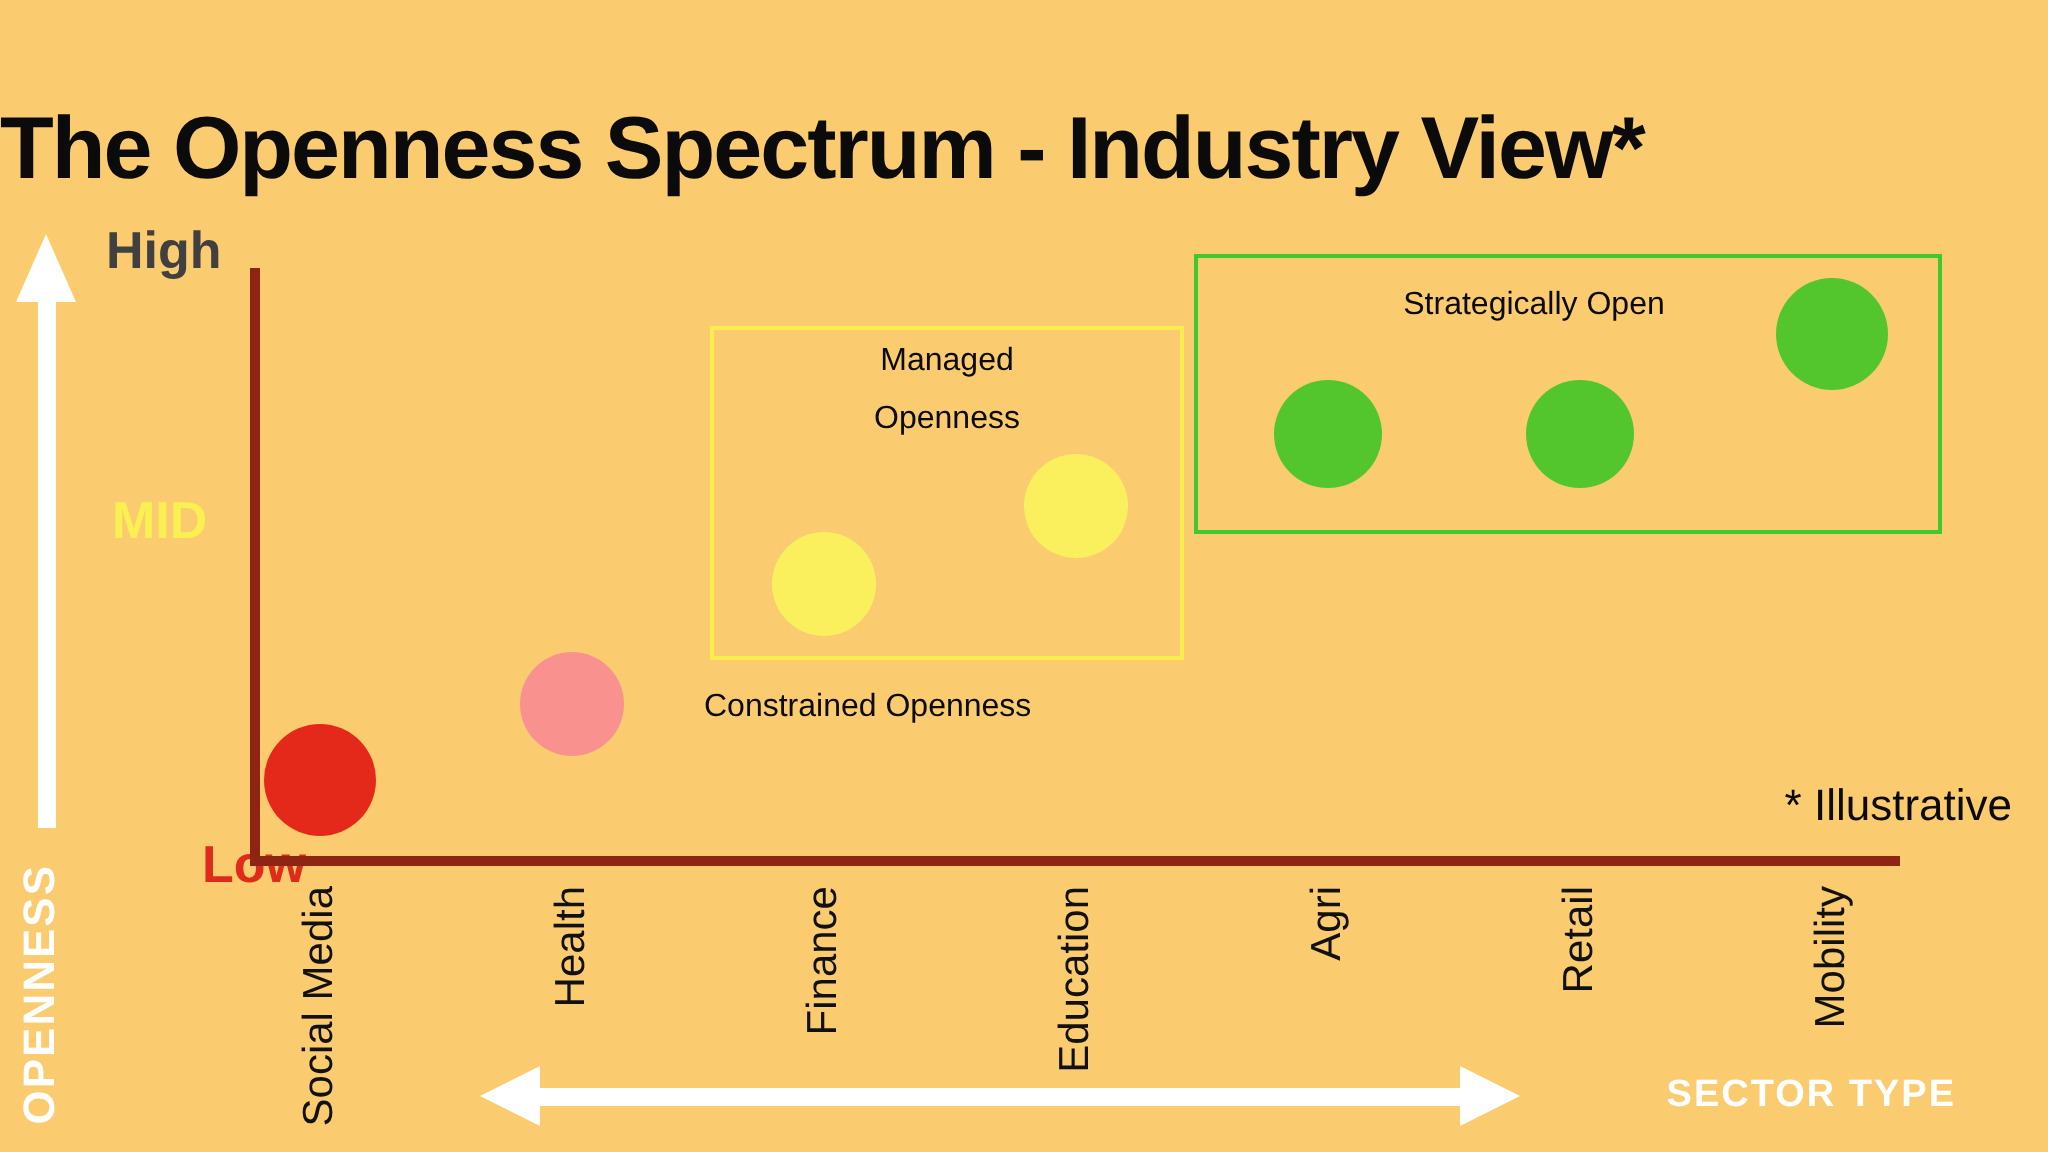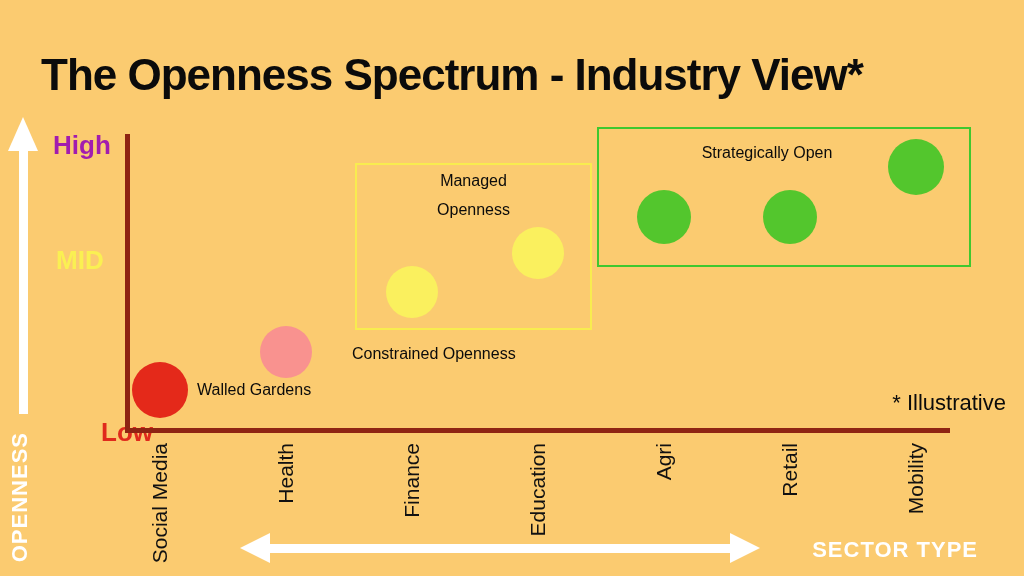--- a/index.html
+++ b/index.html
@@ -5,26 +5,26 @@
   html,body{margin:0;padding:0;}
   #stage{
     position:relative;width:1024px;height:576px;overflow:hidden;
     background:#FBCB70;
     font-family:"Liberation Sans",sans-serif;
     color:#0b0b0b;
   }
   .abs{position:absolute;}
   
   #title{
-    left:0;top:50px;width:904px;text-align:center;
+    left:0;top:50px;width:904px;text-align:left;
     font-size:44px;font-weight:bold;letter-spacing:-1px;color:#0b0b0b;
   }
   
   .ytick{font-size:26px;font-weight:bold;line-height:26px;}
-  #ytick-high{left:53px;top:132px;color:#a21caf;}
+  #ytick-high{left:53px;top:112px;color:#404040;}
   #ytick-mid{left:56px;top:247px;color:#FAF052;}
   #ytick-low{left:53px;top:419px;color:#E02A1C;margin-left:48px;}
   
   #y-axis-line{left:125px;top:134px;width:5px;height:298px;background:#8E2413;}
   #x-axis-line{left:125px;top:428px;width:825px;height:5px;background:#8E2413;}
   
   #v-arrow-head{left:8px;top:117px;width:0;height:0;
     border-left:15px solid transparent;border-right:15px solid transparent;
     border-bottom:34px solid #fff;}
   #v-arrow-shaft{left:19px;top:148px;width:9px;height:266px;background:#fff;}
@@ -35,21 +35,21 @@
     border-right:30px solid #fff;}
   #h-arrow-right{left:730px;top:533px;width:0;height:0;
     border-top:15px solid transparent;border-bottom:15px solid transparent;
     border-left:30px solid #fff;}
   
   #y-axis-name{
     left:8px;top:432px;font-size:22px;font-weight:bold;color:#fff;
     letter-spacing:1px;line-height:24px;white-space:nowrap;
     transform-origin:0 0;transform:rotate(-90deg) translateX(-100%);
   }
-  #x-axis-name{right:46px;top:537px;font-size:22px;font-weight:bold;color:#fff;letter-spacing:1px;}
+  #x-axis-name{right:46px;top:537px;font-size:19px;font-weight:bold;color:#fff;letter-spacing:1px;}
   
   #managed-box{left:355px;top:163px;width:233px;height:163px;border:2px solid #F8EC4F;}
   #strategic-box{left:597px;top:127px;width:370px;height:136px;border:2px solid #3FC82F;}
   
   .zlabel{font-size:16px;line-height:28px;color:#0b0b0b;}
   #label-managed{left:403px;top:166px;width:141px;text-align:center;line-height:29px;}
   #label-strategic{left:597px;top:139px;width:340px;text-align:center;}
   #label-walled{left:197px;top:376px;white-space:nowrap;}
   #label-constrained{left:332px;top:340px;white-space:nowrap;margin-left:20px;}
   
@@ -76,21 +76,20 @@
   <div class="abs ytick" id="ytick-high">High</div>
   <div class="abs ytick" id="ytick-mid">MID</div>
   <div class="abs ytick" id="ytick-low">Low</div>
 
   <div class="abs" id="y-axis-line"></div>
   <div class="abs" id="x-axis-line"></div>
 
   <div class="abs" id="managed-box"></div>
   <div class="abs" id="strategic-box"></div>
 
-  <div class="abs zlabel" id="label-walled">Walled Gardens</div>
   <div class="abs zlabel" id="label-constrained">Constrained Openness</div>
   <div class="abs zlabel" id="label-managed">Managed Openness</div>
   <div class="abs zlabel" id="label-strategic">Strategically Open</div>
 
   <div class="abs" id="footnote">* Illustrative</div>
 
   <div class="abs" id="y-axis-name">OPENNESS</div>
   <div class="abs" id="x-axis-name">SECTOR TYPE</div>
 
   <div class="abs" id="h-arrow-shaft"></div>

